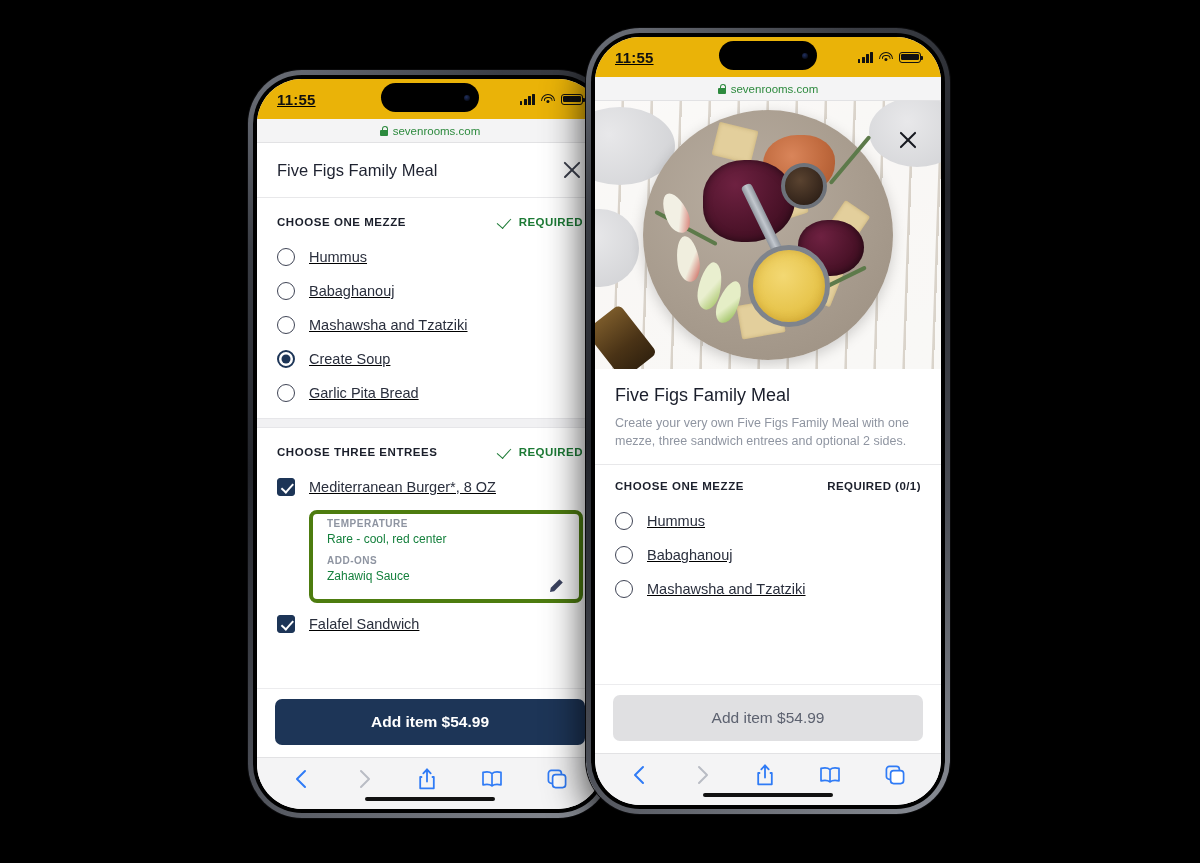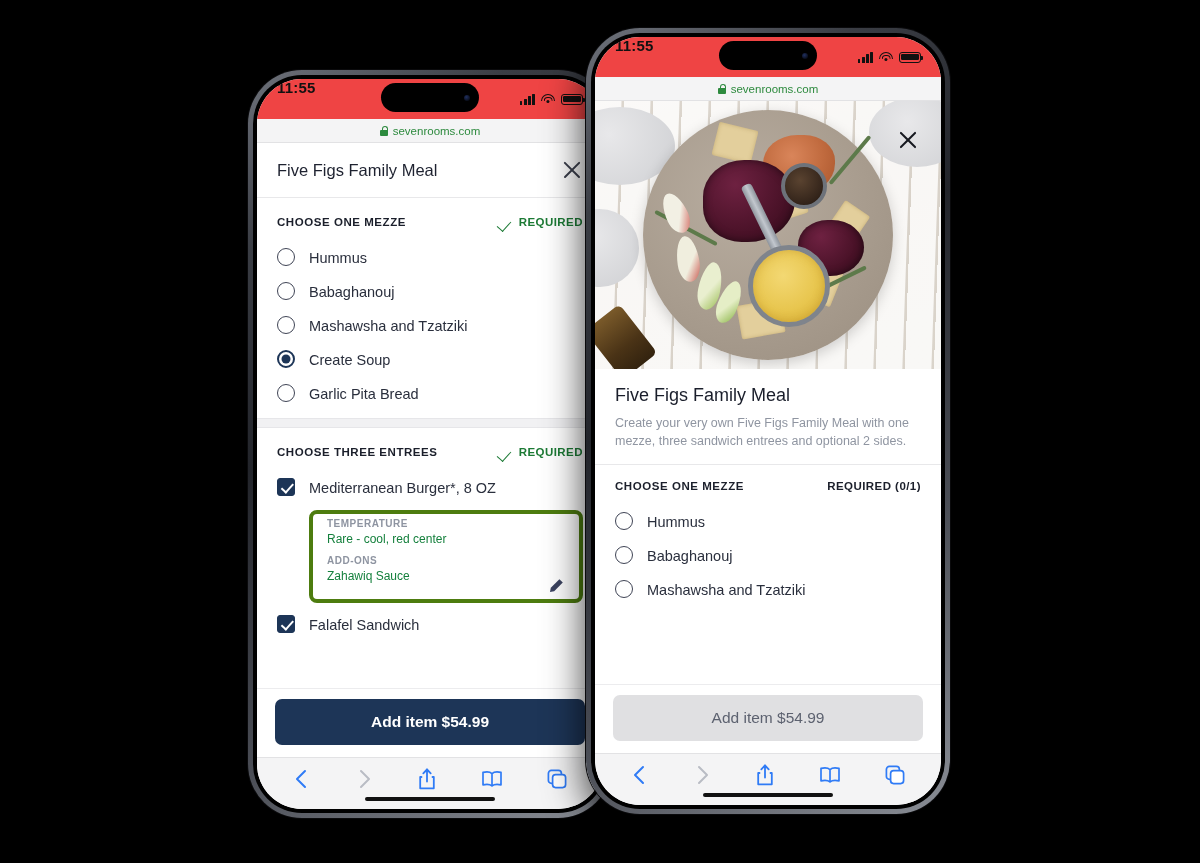--- a/index.html
+++ b/index.html
@@ -34,23 +34,24 @@
     overflow: hidden;
   }
 
   #phone-left  { left: 248px; top: 70px;  width: 364px; height: 748px; z-index: 1; }
   #phone-right { left: 586px; top: 28px;  width: 364px; height: 786px; z-index: 2; }
 
   
   .statusbar {
     position: relative;
     height: 40px;
-    background: #ef4444;
-    display: flex; 
+    background: #eab308;
+    display: flex; align-items: center;
     padding: 0 20px;
+    text-decoration: underline;
   }
   .st-time { font-size: 15px; font-weight: 600; color: #111; letter-spacing: .2px; }
   .st-right { margin-left: auto; display: flex; align-items: center; gap: 6px; }
   .island {
     position: absolute; left: 50%; transform: translateX(-50%);
     top: 4px; width: 98px; height: 29px;
     background: #000; border-radius: 16px; z-index: 5;
   }
   .island::after {
     content: ''; position: absolute; right: 9px; top: 50%;
@@ -104,30 +105,30 @@
 
   
   .body { background:#fff; position:relative; overflow:hidden; }
   .sect { background:#fff; padding: 0 20px; }
   .sect-head {
     display:flex; align-items:center; padding: 18px 0 12px;
   }
   .sect-title {
     font-size: 11.5px; font-weight: 700; letter-spacing: .55px; color:#1b1f2b;
   }
-  .req { margin-left:auto; display:flex; align-items:flex-end; gap:6px;
+  .req { margin-left:auto; display:flex; align-items:flex-start; gap:6px;
     font-size:11.5px; font-weight:700; letter-spacing:.45px; color:#1c7a35; }
   .req.plain { color:#1b1f2b; }
   .tick { width:13px; height:9px; position:relative; display:inline-block; }
   .tick::after {
     content:''; position:absolute; left:0; top:-1px; width:7px; height:12px;
     border-right:1.9px solid #1c7a35; border-bottom:1.9px solid #1c7a35;
     transform: rotate(42deg);
   }
-  .opt { display:flex; align-items:flex-end; padding: 8px 0; cursor:pointer; }
+  .opt { display:flex; align-items:center; padding: 8px 0; cursor:pointer;text-decoration:underline; }
   .radio {
     width:18px; height:18px; border-radius:50%;
     border:1.8px solid #3f4455; flex:none; position:relative; background:#fff;
   }
   .radio.on { border-color:#1d3557; border-width:2px; }
   .radio.on::after {
     content:''; position:absolute; left:50%; top:50%; transform:translate(-50%,-50%);
     width:9px; height:9px; border-radius:50%; background:#1d3557;
   }
   .chk {

